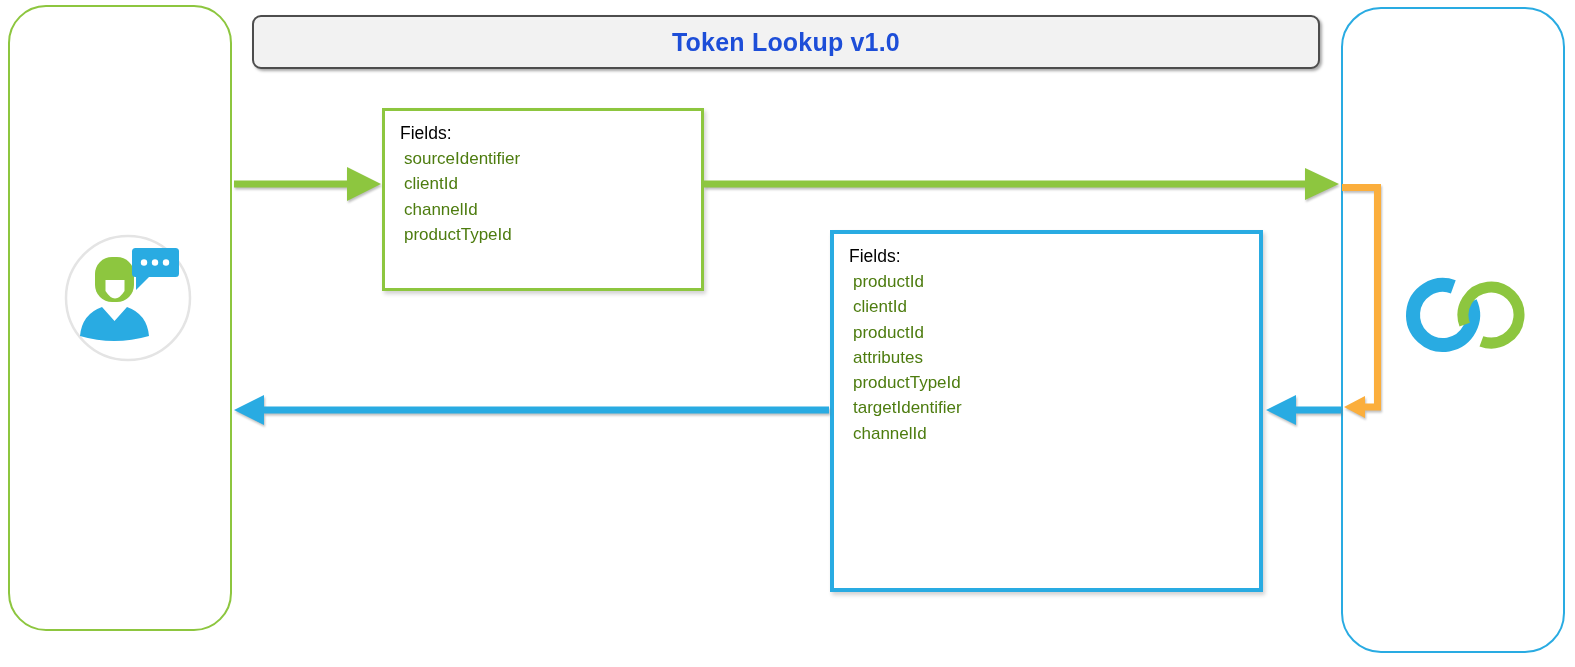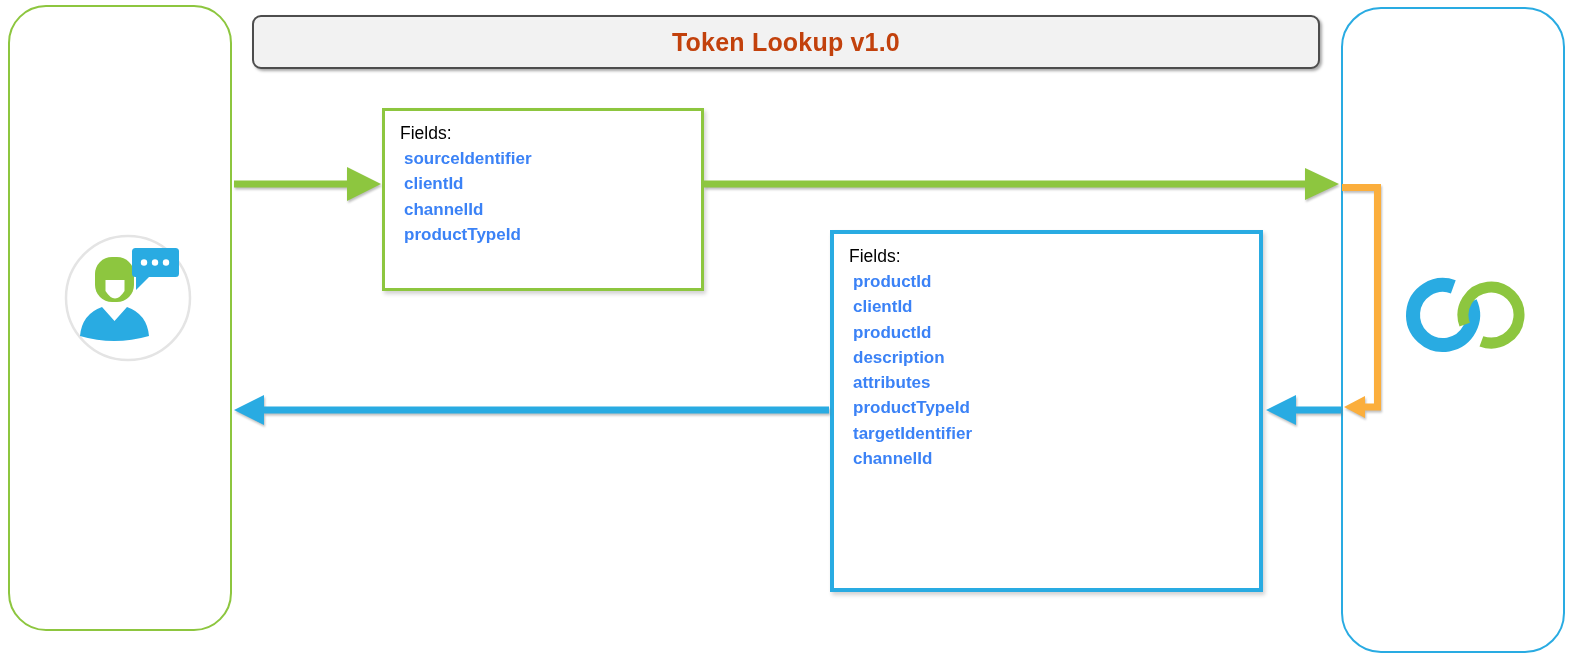--- a/index.html
+++ b/index.html
@@ -10,31 +10,31 @@
   .actor-rect { position:absolute; background:#fff; box-sizing:border-box; }
   .left-rect  { left:8px;   top:5px;  width:224px; height:626px; border:2px solid #8DC63F; border-radius:38px; }
   .right-rect { left:1341px; top:7px; width:224px; height:646px; border:2px solid #29ABE2; border-radius:40px; }
 
   .title-bar {
     position:absolute; left:252px; top:15px; width:1068px; height:54px;
     box-sizing:border-box; background:#F2F2F2; border:2px solid #4D4D4D;
     border-radius:9px; box-shadow:2px 2px 3px rgba(0,0,0,.35);
     display:flex; align-items:center; justify-content:center;
   }
-  .title-text { font-size:25px; font-weight:bold; color:#c2410c; letter-spacing:0.2px; }
+  .title-text { font-size:25px; font-weight:bold; color:#1d4ed8; letter-spacing:0.2px; }
 
   .fields-box {
     position:absolute; background:#ffffff; box-sizing:border-box;
     padding:9px 8px 0 15px; box-shadow:2px 3px 4px rgba(0,0,0,.18);
   }
   .request-box  { left:382px; top:108px; width:322px; height:183px; border:3px solid #8DC63F; }
   .response-box { left:830px; top:230px; width:433px; height:362px; border:4px solid #29ABE2; }
 
   .fields-label { font-size:17.5px; font-weight:normal; color:#000; line-height:26px; }
-  .field-item   { font-size:17px; color:#3b82f6; line-height:25.3px; padding-left:4px; white-space:nowrap;font-weight:bold; }
+  .field-item   { font-size:17px; color:#4d7c0f; line-height:25.3px; padding-left:4px; white-space:nowrap; }
 
   .icon-wrap { position:absolute; }
   .user-icon-wrap  { left:62px;  top:232px; }
   .logo-wrap       { left:1403px; top:268px; }
 
   svg.arrow-layer { position:absolute; left:0; top:0; width:1575px; height:667px; pointer-events:none; }
   .arrow-shadow { filter:drop-shadow(1px 2.5px 1px rgba(110,110,110,.45)); }
 </style>
 </head>
 <body>
@@ -58,21 +58,20 @@
         <div class="field-item">productTypeId</div>
       </div>
   </div>
 
   <div class="fields-box response-box">
     <div class="fields-label">Fields:</div>
     <div>
         <div class="field-item">productId</div>
         <div class="field-item">clientId</div>
         <div class="field-item">productId</div>
-        <div class="field-item">description</div>
         <div class="field-item">attributes</div>
         <div class="field-item">productTypeId</div>
         <div class="field-item">targetIdentifier</div>
         <div class="field-item">channelId</div>
       </div>
   </div>
 
   <div class="icon-wrap user-icon-wrap">
     <svg width="134" height="134" viewBox="0 0 134 134">
       <circle cx="66" cy="66" r="62" fill="#ffffff" stroke="#E4E4E4" stroke-width="2.5"></circle>

